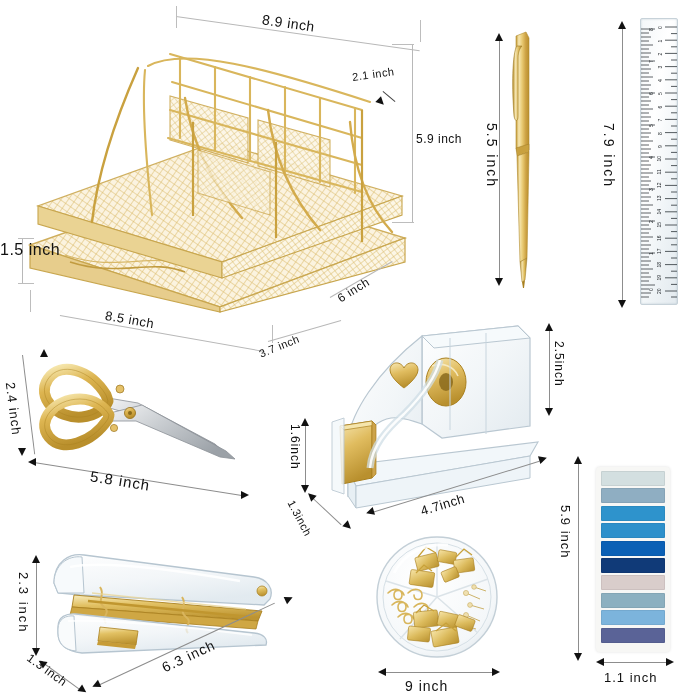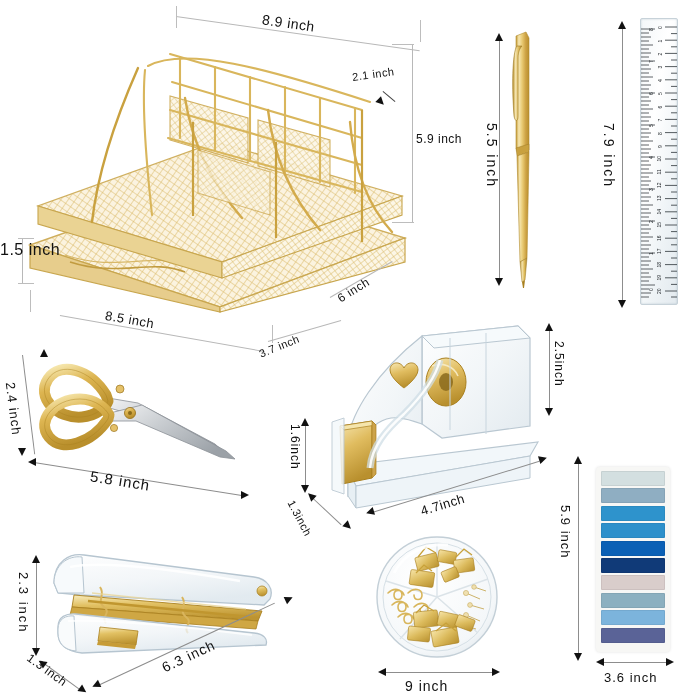--- a/index.html
+++ b/index.html
@@ -633,15 +633,15 @@
     </div>
 
   <div class="ln v" style="left:578px;top:463px;height:190px;background:#8d8d8d;"></div>
   <div class="arrow ar-u" style="left:574px;top:456px;"></div>
   <div class="arrow ar-d" style="left:574px;top:653px;"></div>
   <div class="dim vtext" style="left:558px;top:505px;font-size:13px;letter-spacing:1px;">5.9 inch</div>
 
   <div class="ln h" style="left:602px;top:662px;width:66px;background:#8d8d8d;"></div>
   <div class="arrow ar-l" style="left:596px;top:658px;"></div>
   <div class="arrow ar-r" style="left:666px;top:658px;"></div>
-  <div class="dim" style="left:604px;top:670px;font-size:13px;letter-spacing:1px;">3.6 inch</div>
+  <div class="dim" style="left:604px;top:670px;font-size:13px;letter-spacing:1px;">1.1 inch</div>
 
 </div>
 
 </body></html>

